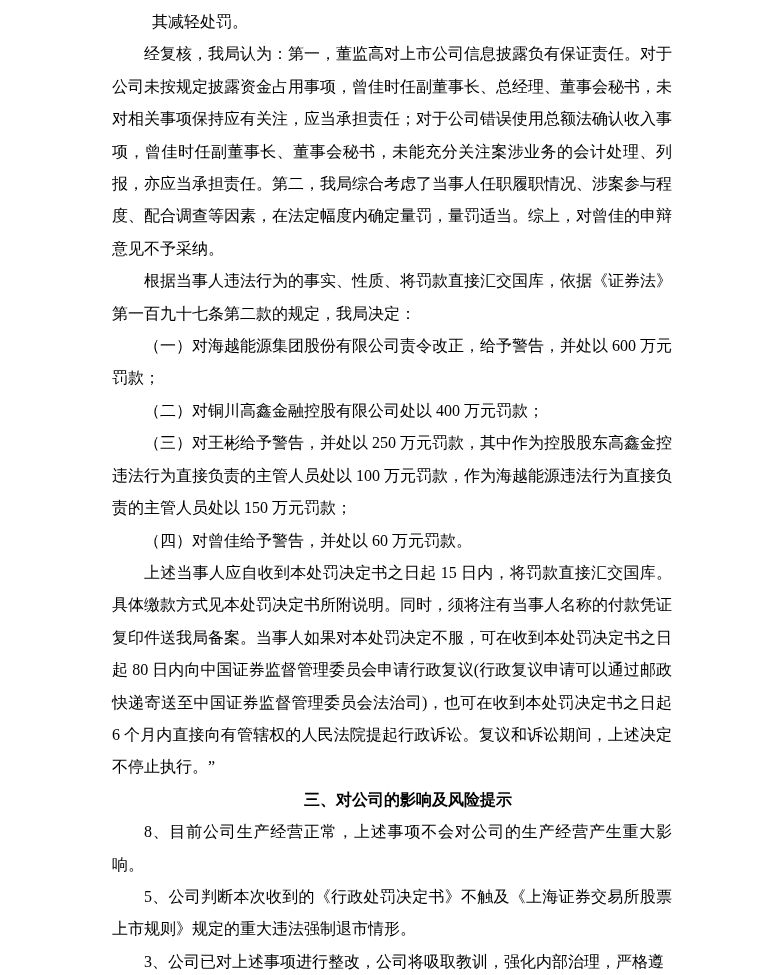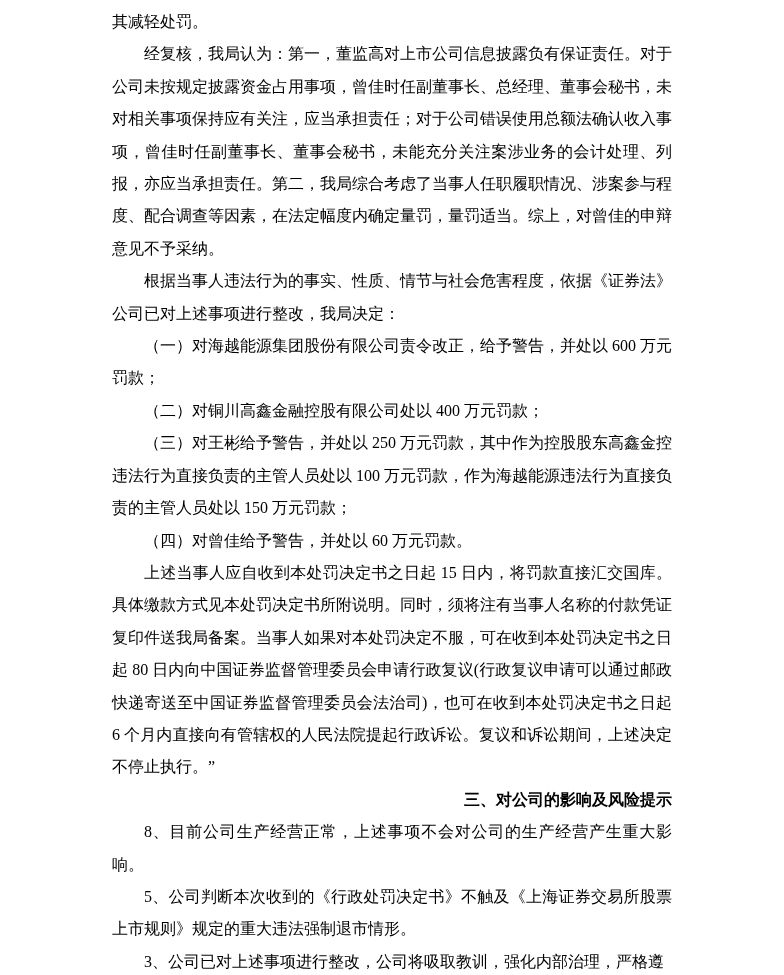--- a/index.html
+++ b/index.html
@@ -23,33 +23,34 @@
   }
   .para {
     margin: 0;
     padding: 0;
     text-align: justify;
     text-indent: 2em;
     word-break: break-all;
   }
   .para.no-indent {
     text-indent: 0;
+    margin-left: 40px;
   }
   .para.heading {
     font-weight: bold;
-    text-align: right;
+    text-align: center;
   }
 </style>
 </head>
 <body>
 
 <div class="page">
   <p class="para no-indent">其减轻处罚。</p>
   <p class="para">经复核，我局认为：第一，董监高对上市公司信息披露负有保证责任。对于公司未按规定披露资金占用事项，曾佳时任副董事长、总经理、董事会秘书，未对相关事项保持应有关注，应当承担责任；对于公司错误使用总额法确认收入事项，曾佳时任副董事长、董事会秘书，未能充分关注案涉业务的会计处理、列报，亦应当承担责任。第二，我局综合考虑了当事人任职履职情况、涉案参与程度、配合调查等因素，在法定幅度内确定量罚，量罚适当。综上，对曾佳的申辩意见不予采纳。</p>
-  <p class="para">根据当事人违法行为的事实、性质、情节与社会危害程度，依据《证券法》公司已对上述事项进行整改，我局决定：</p>
+  <p class="para">根据当事人违法行为的事实、性质、将罚款直接汇交国库，依据《证券法》第一百九十七条第二款的规定，我局决定：</p>
   <p class="para">（一）对海越能源集团股份有限公司责令改正，给予警告，并处以 600 万元罚款；</p>
   <p class="para">（二）对铜川高鑫金融控股有限公司处以 400 万元罚款；</p>
   <p class="para">（三）对王彬给予警告，并处以 250 万元罚款，其中作为控股股东高鑫金控违法行为直接负责的主管人员处以 100 万元罚款，作为海越能源违法行为直接负责的主管人员处以 150 万元罚款；</p>
   <p class="para">（四）对曾佳给予警告，并处以 60 万元罚款。</p>
   <p class="para">上述当事人应自收到本处罚决定书之日起 15 日内，将罚款直接汇交国库。具体缴款方式见本处罚决定书所附说明。同时，须将注有当事人名称的付款凭证复印件送我局备案。当事人如果对本处罚决定不服，可在收到本处罚决定书之日起 80 日内向中国证券监督管理委员会申请行政复议(行政复议申请可以通过邮政快递寄送至中国证券监督管理委员会法治司)，也可在收到本处罚决定书之日起 6 个月内直接向有管辖权的人民法院提起行政诉讼。复议和诉讼期间，上述决定不停止执行。”</p>
   <p class="para heading">三、对公司的影响及风险提示</p>
   <p class="para">8、目前公司生产经营正常，上述事项不会对公司的生产经营产生重大影响。</p>
   <p class="para">5、公司判断本次收到的《行政处罚决定书》不触及《上海证券交易所股票上市规则》规定的重大违法强制退市情形。</p>
   <p class="para">3、公司已对上述事项进行整改，公司将吸取教训，强化内部治理，严格遵</p>
 </div>

